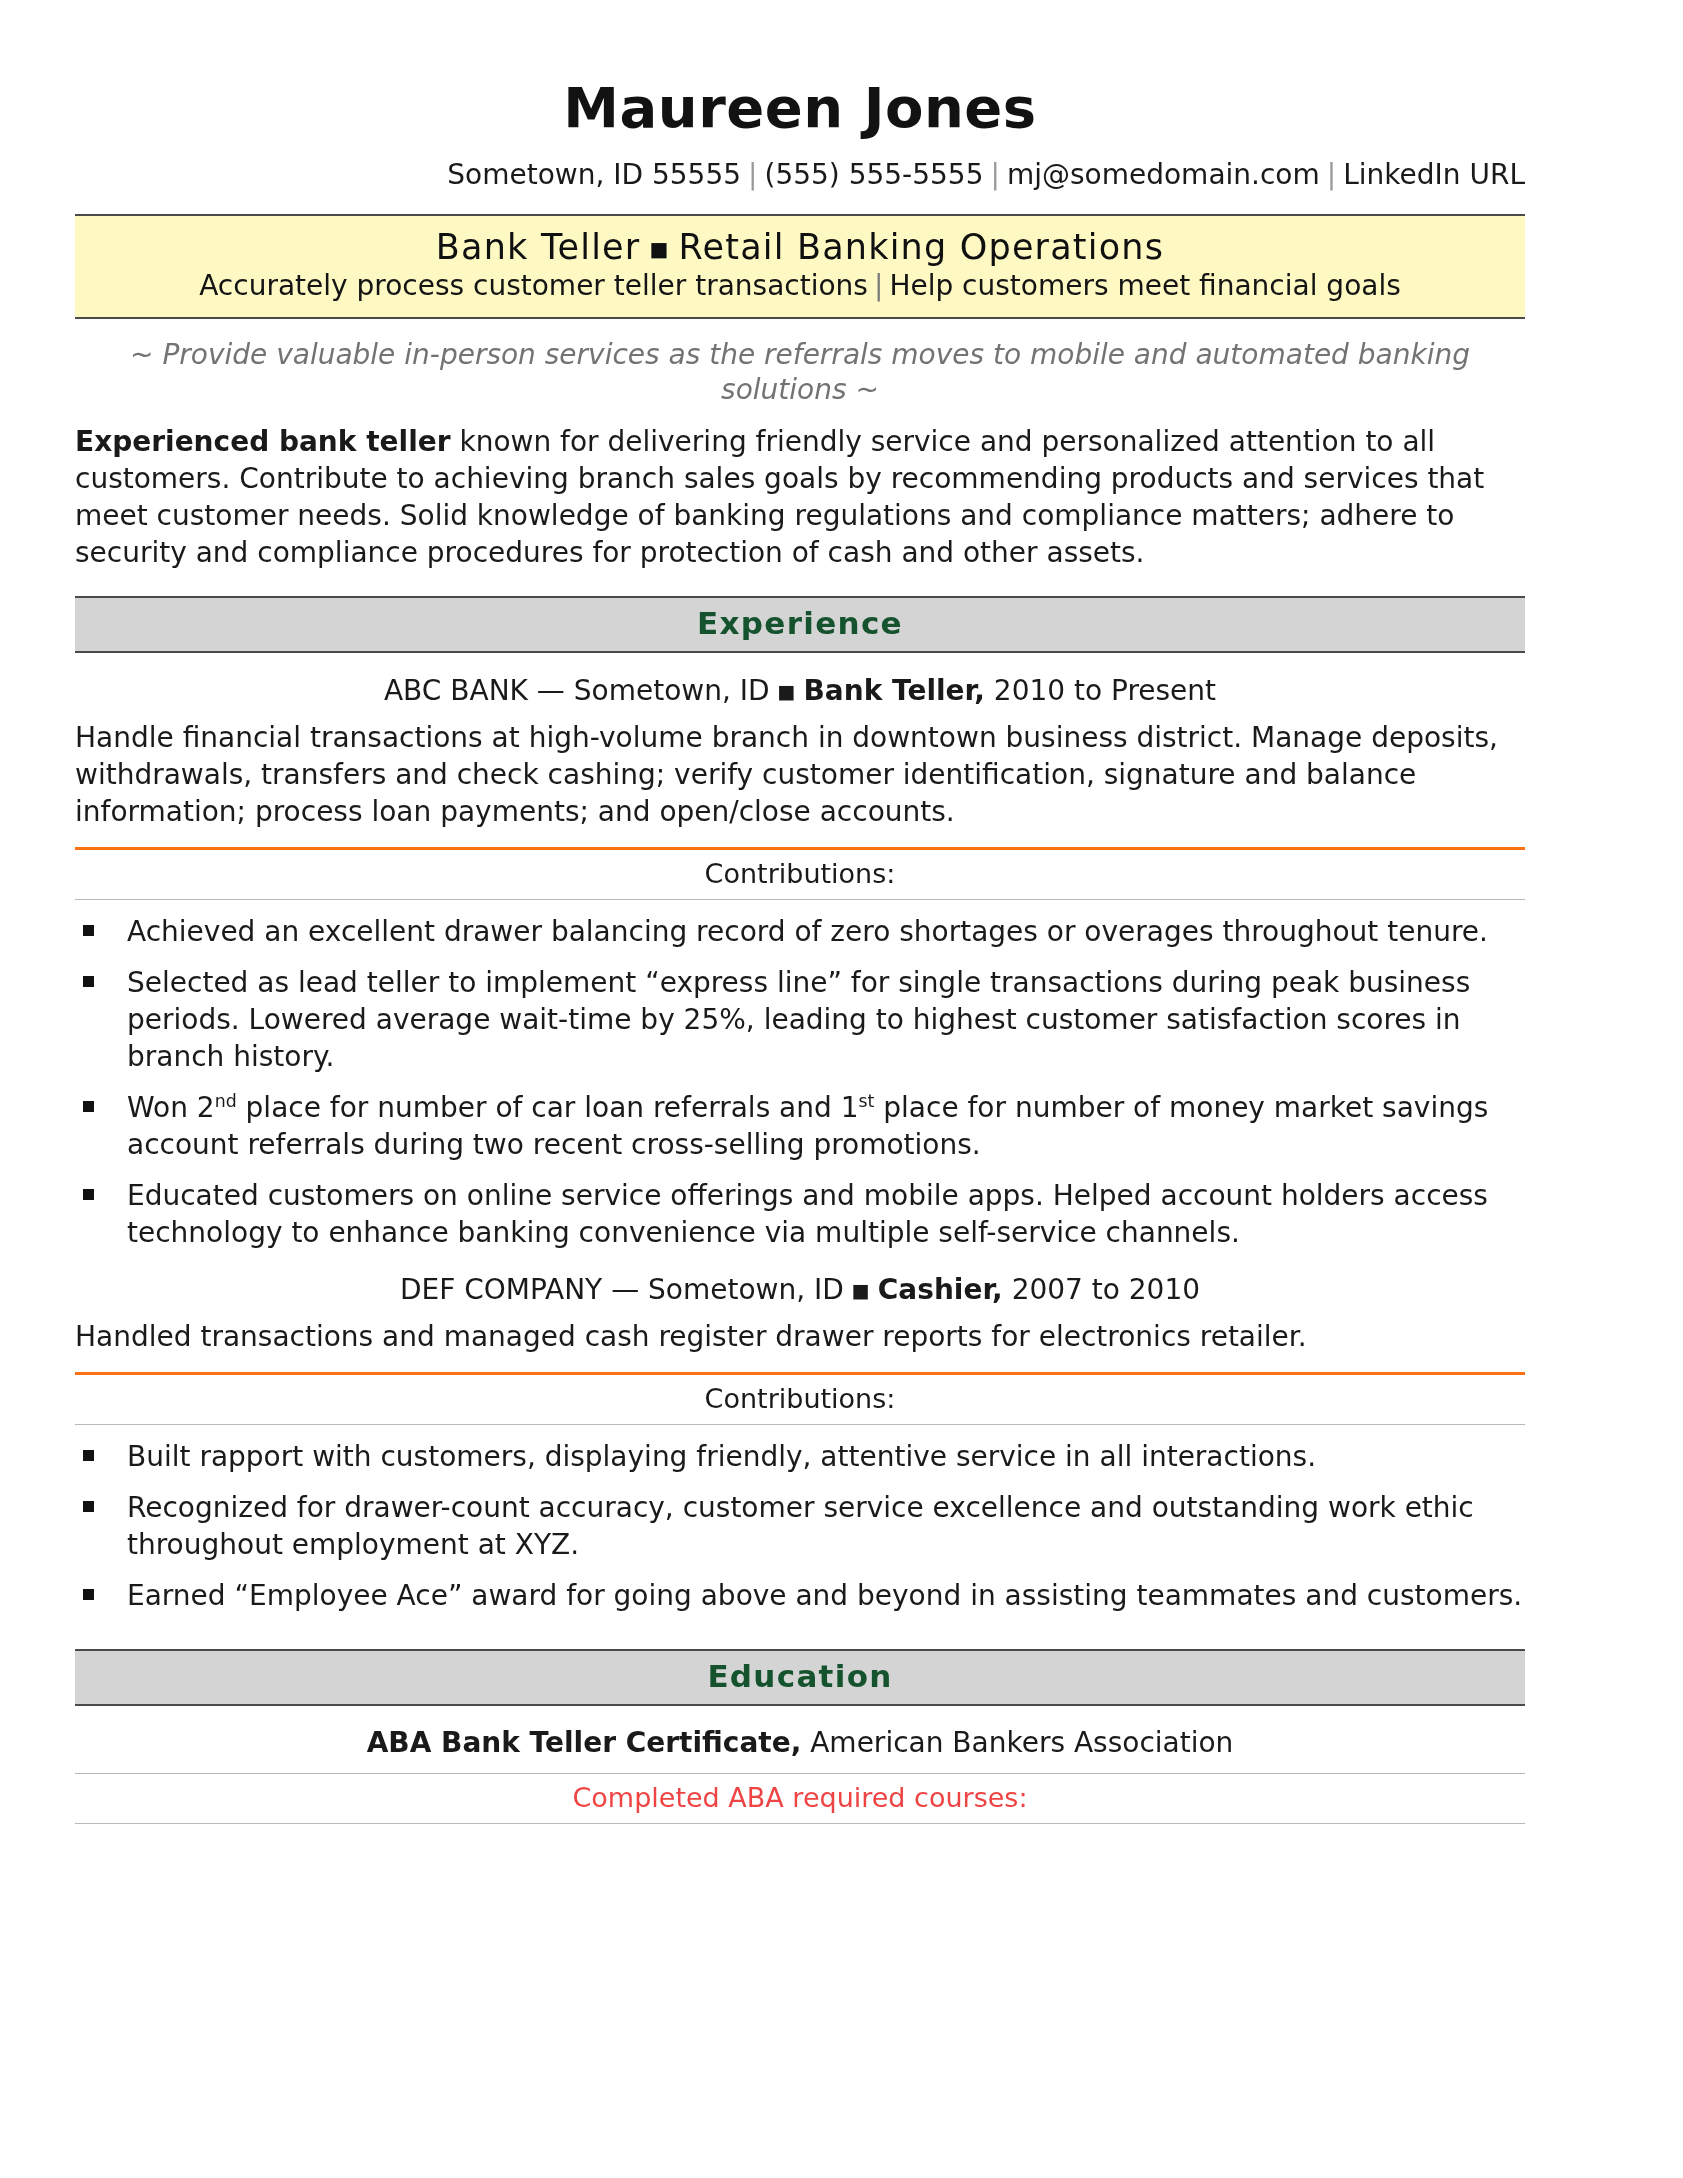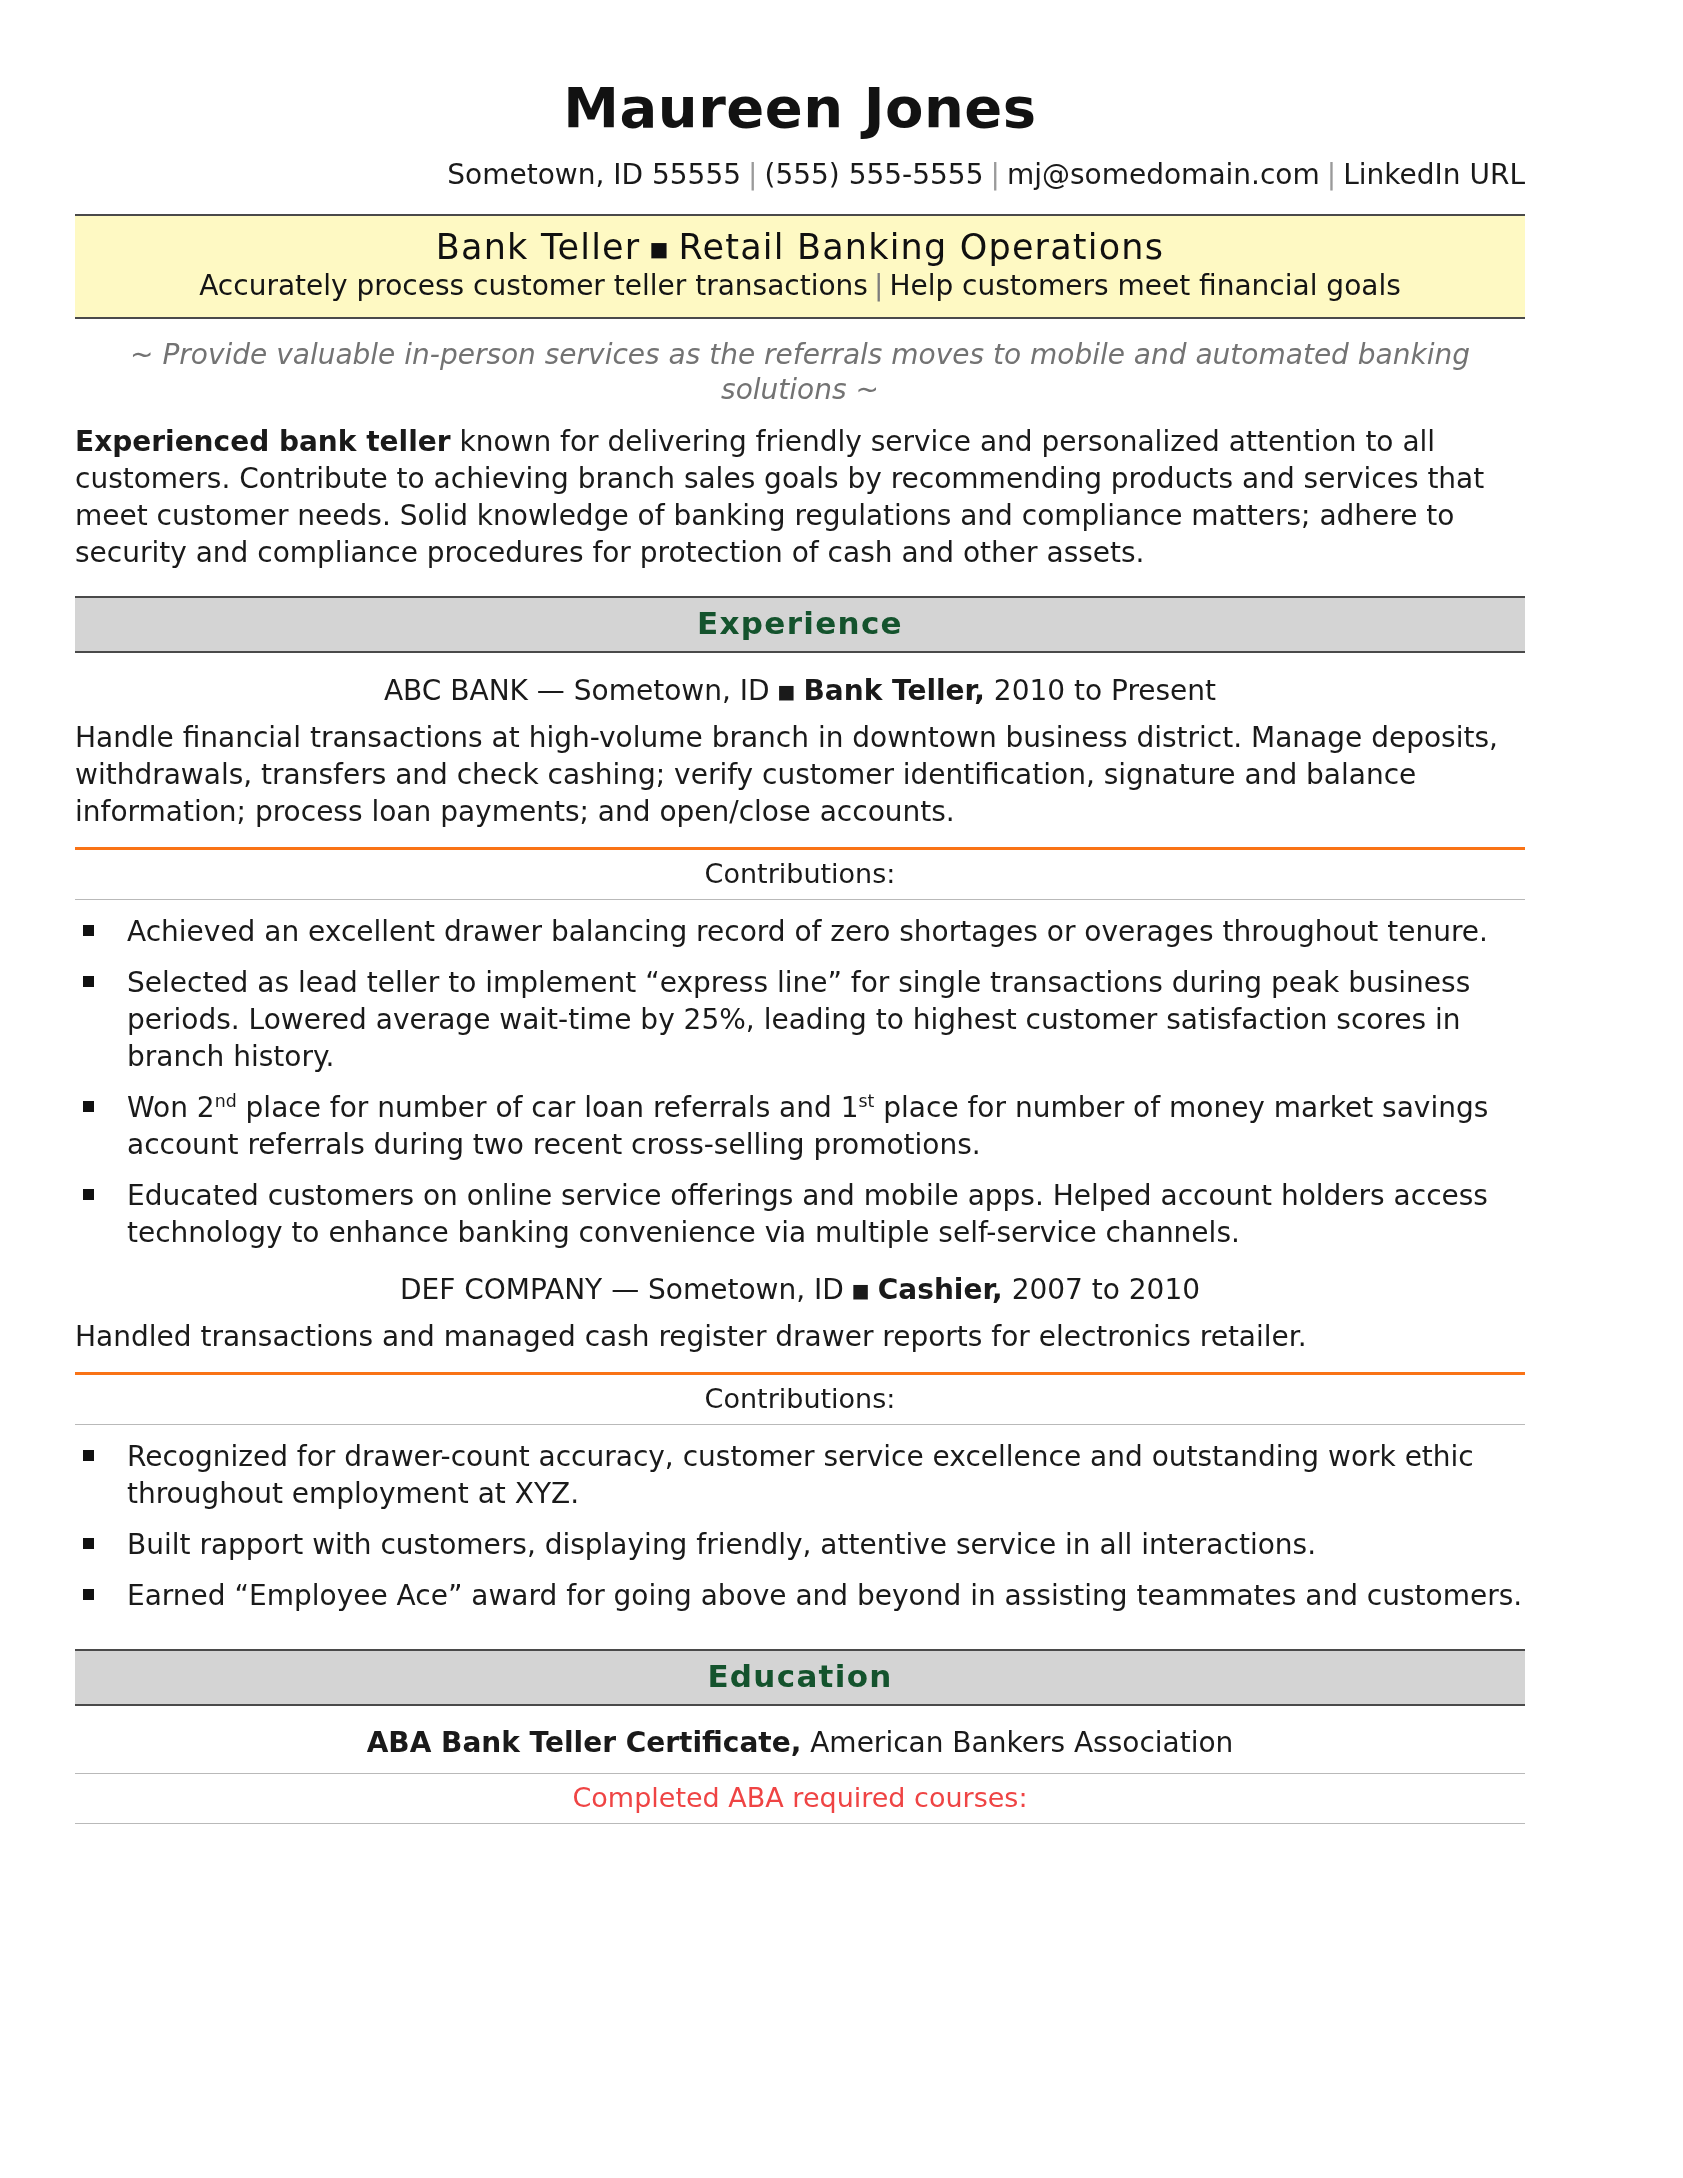--- a/index.html
+++ b/index.html
@@ -197,22 +197,22 @@
     <li><span class="marker"></span><span>Won 2<sup>nd</sup> place for number of car loan referrals and 1<sup>st</sup> place for number of money market savings account referrals during two recent cross-selling promotions.</span></li>
     <li><span class="marker"></span><span>Educated customers on online service offerings and mobile apps. Helped account holders access technology to enhance banking convenience via multiple self-service channels.</span></li>
   </ul>
 
   <div class="job-header">
     <span>DEF COMPANY — Sometown, ID</span><span class="sq">■</span><b>Cashier,</b><span> 2007 to 2010</span>
   </div>
   <div class="job-desc">Handled transactions and managed cash register drawer reports for electronics retailer.</div>
   <div class="contrib-rule">Contributions:</div>
   <ul class="bullets">
+    <li><span class="marker"></span><span>Built rapport with customers, displaying friendly, attentive service in all interactions.</span></li>
     <li><span class="marker"></span><span>Recognized for drawer-count accuracy, customer service excellence and outstanding work ethic throughout employment at XYZ.</span></li>
-    <li><span class="marker"></span><span>Built rapport with customers, displaying friendly, attentive service in all interactions.</span></li>
     <li><span class="marker"></span><span>Earned “Employee Ace” award for going above and beyond in assisting teammates and customers.</span></li>
   </ul>
 
   <div class="section-band" style="margin-top:34px;">
     <span class="section-title">Education</span>
   </div>
 
   <div class="edu-line">
     <b>ABA Bank Teller Certificate,</b><span> American Bankers Association</span>
   </div>

